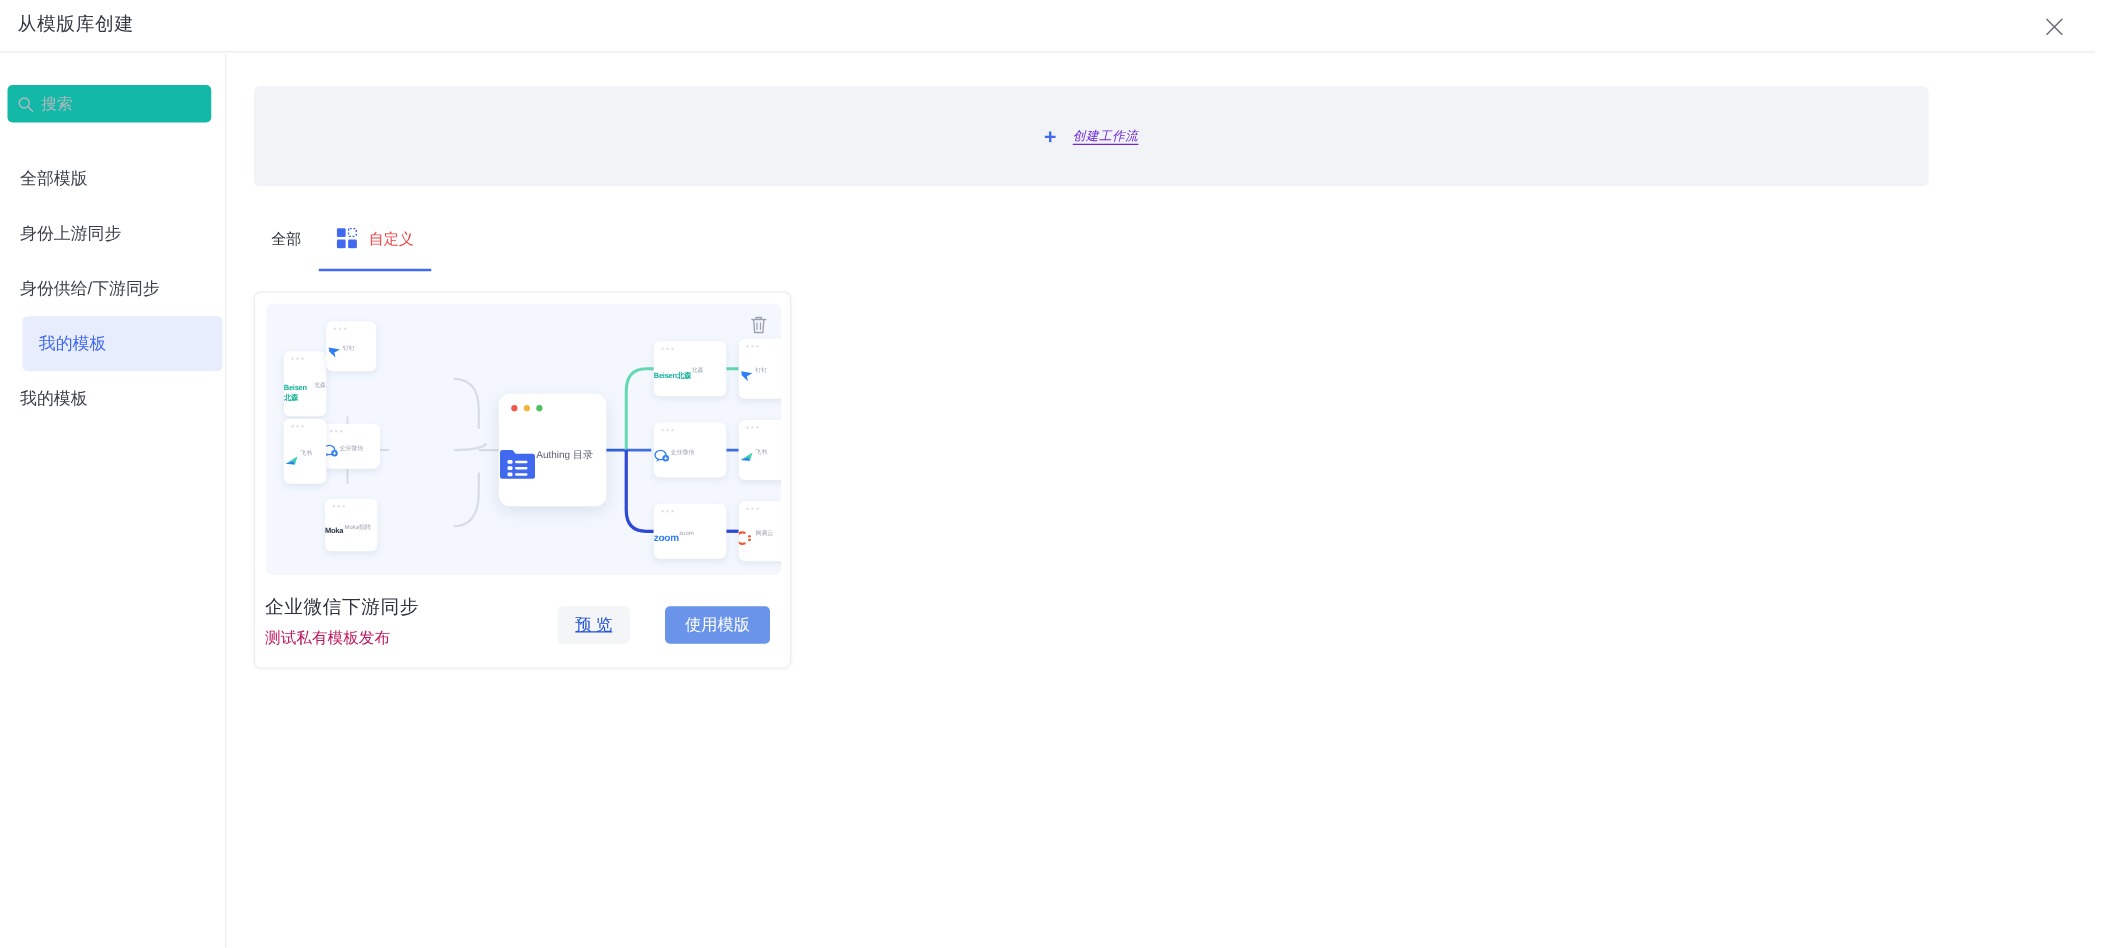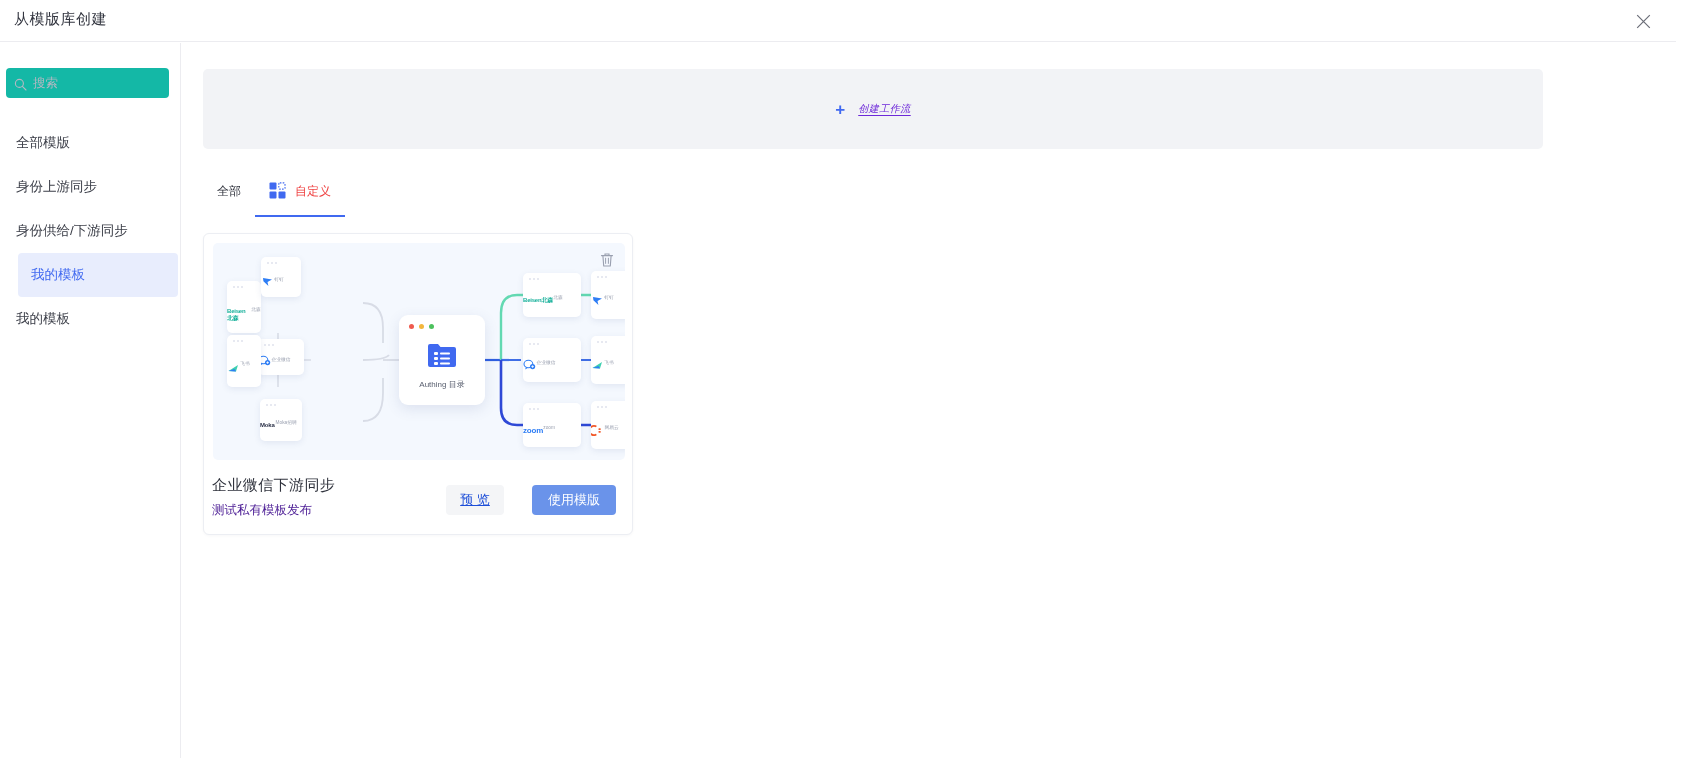--- a/index.html
+++ b/index.html
@@ -142,21 +142,21 @@
     position: absolute; left: 0; right: 0; top: 234px; height: 68px;
     padding: 0 16px;
   }
   .card-title {
     position: absolute; left: 8px; top: 8px;
     font-size: 15px; color: #2f323c; letter-spacing: .4px;
     white-space: nowrap;
   }
   .card-desc {
     position: absolute; left: 8px; top: 34px;
-    font-size: 12.5px; color: #4c1d95;
+    font-size: 12.5px; color: #be185d;
     white-space: nowrap;
   }
   .btn {
     position: absolute; top: 17px;
     height: 30px; border-radius: 4px;
     display: flex; align-items: center; justify-content: center;
     font-size: 13px; cursor: pointer; border: none;
     font-family: inherit; white-space: nowrap;
   }
   .btn-preview {
@@ -185,21 +185,21 @@
   .node .dots i { width: 2px; height: 2px; border-radius: 50%; background: #dfe2ec; display:block; }
   .node .glyph { margin-top: 16px; height: 20px; display:flex; align-items:center; justify-content:center; }
   .node .nlabel {
     font-size: 5px; color: #9aa0b0; margin-top: 3px;
     white-space: nowrap; transform: scale(0.95);
   }
   .center-node {
     position: absolute;
     background: #fff; border-radius: 9px;
     box-shadow: 0 4px 14px rgba(60,80,140,0.13);
-    display:flex; flex-direction: column; align-items: center;
+    display:flex; flex-direction: row; align-items: center;
   }
   .center-node .tdots { position:absolute; left:10px; top:9px; display:flex; gap:5px; }
   .center-node .tdots i { width:5px;height:5px;border-radius:50%;display:block; }
   .center-node .clabel { font-size: 8px; color:#5a6070; margin-top:6px; white-space:nowrap; }
 
   .lbl-brand { font-size:6px; font-weight:700; letter-spacing:-.2px; }
 </style>
 </head>
 <body>
 

